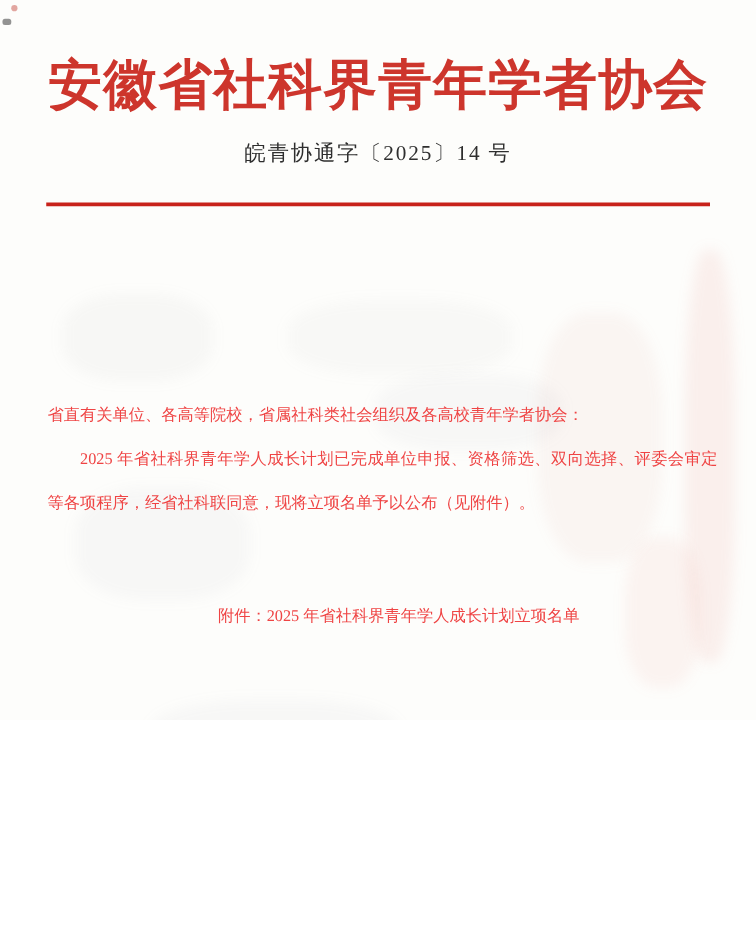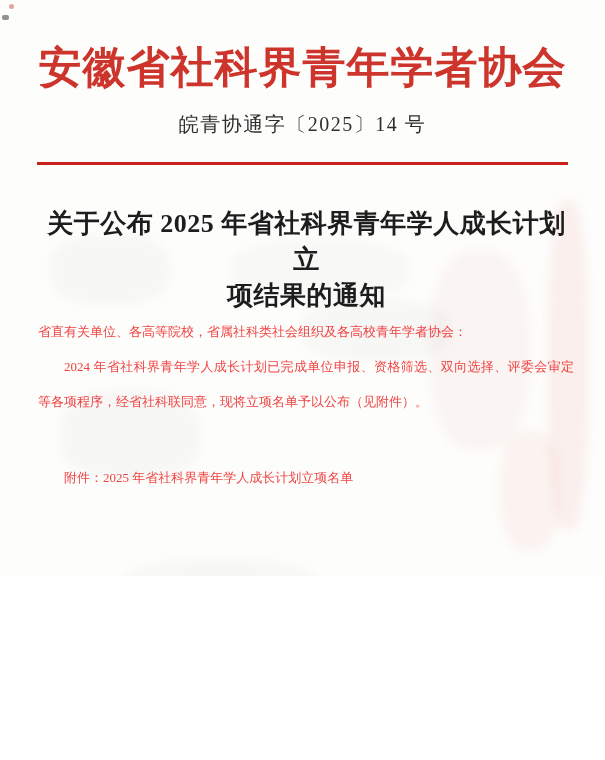--- a/index.html
+++ b/index.html
@@ -9,41 +9,41 @@
     font-family:"Liberation Serif","DejaVu Serif",serif;
   }
   
   .org-title {
     position:absolute; top:39px; left:0; right:0;
     text-align:center; font-size:43px; font-weight:700;
     color:#cd352c; letter-spacing:1px; white-space:nowrap;
   }
   .doc-number {
     position:absolute; top:111px; left:0; right:0;
-    text-align:center; font-size:20px; color:#2e2e2e; letter-spacing:1.5px;
+    text-align:center; font-size:17px; color:#2e2e2e; letter-spacing:1.5px;
   }
   .red-rule {
     position:absolute; top:162px; left:37px; width:531px; height:3px;
     background:#c8221a;
   }
   
   .doc-title {
     position:absolute; top:206px; left:36px; right:28px;
     text-align:center; font-size:26px; font-weight:700;
     color:#1d1d1d; line-height:36px; letter-spacing:0.5px;
   }
   
   .body-text {
     position:absolute; top:314px; left:38px; width:536px;
     font-size:13px; line-height:35px; color:#ef4444;
     text-align:justify; text-justify:inter-character;
   }
   .para-indent { text-indent:2em; margin:0; }
   .no-indent { text-indent:0; margin:0; }
-  .attachment { margin-top:41px; text-indent:2em; text-align:left; }
+  .attachment { margin-top:56px; text-indent:2em; text-align:center; }
   
   .footer {
     position:absolute; top:641px; left:280px; width:234px;
     text-align:center; font-size:19px; line-height:38px; color:#252525;
   }
   
   .seal {
     position:absolute; left:333px; top:607px; width:140px; height:137px;
     z-index:5; mix-blend-mode:multiply; opacity:0.9;
   }
@@ -81,28 +81,24 @@
   <div class="blot b6"></div>
   <div class="blot b7"></div>
   <div class="blot b8"></div>
 
   <div class="org-title">安徽省社科界青年学者协会</div>
 
   <div class="doc-number">皖青协通字〔2025〕14 号</div>
 
   <div class="red-rule"></div>
 
-  <div class="doc-title">
-    <div>关于公布 2025 年省社科界青年学人成长计划立</div>
-    <div>项结果的通知</div>
-  </div>
 
   <div class="body-text">
     <p class="no-indent">省直有关单位、各高等院校，省属社科类社会组织及各高校青年学者协会：</p>
-    <p class="para-indent">2024 年省社科界青年学人成长计划已完成单位申报、资格筛选、双向选择、评委会审定等各项程序，经省社科联同意，现将立项名单予以公布（见附件）。</p>
+    <p class="para-indent">2025 年省社科界青年学人成长计划已完成单位申报、资格筛选、双向选择、评委会审定等各项程序，经省社科联同意，现将立项名单予以公布（见附件）。</p>
     <p class="attachment">附件：2025 年省社科界青年学人成长计划立项名单</p>
   </div>
 
   <div class="footer">
     <div>安徽省社科界青年学者协会</div>
   </div>
 
   <svg class="seal" viewBox="0 0 140 137">
     <defs>
       <path id="sealArc" d="M 34.6,103.9 A 50,50 0 1 1 105.4,103.9" fill="none"></path>

